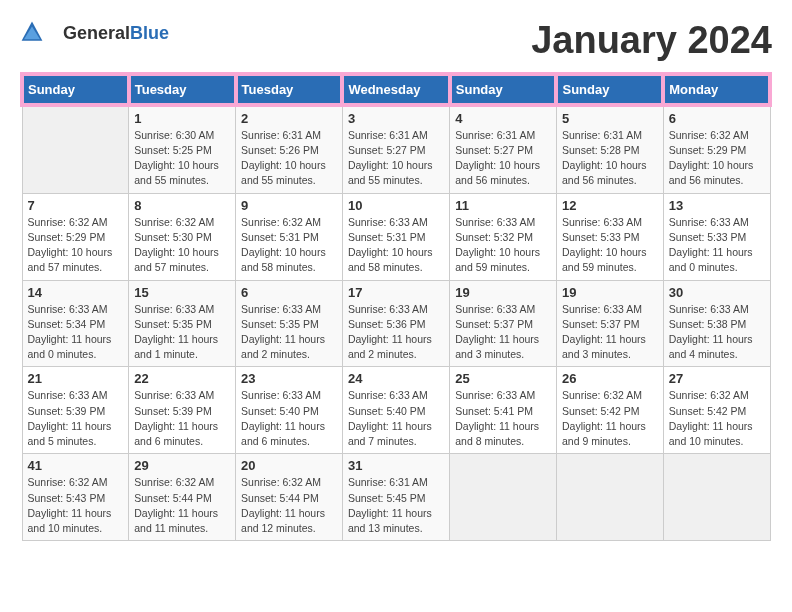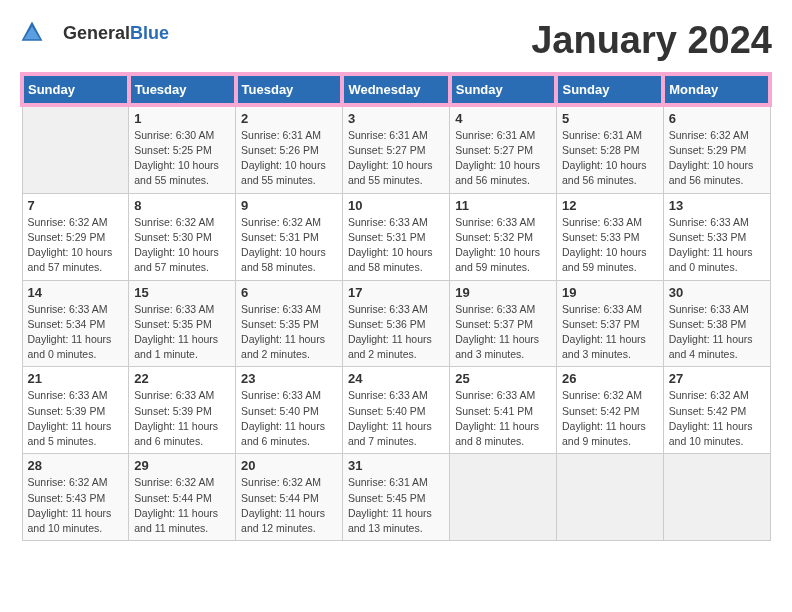--- a/index.html
+++ b/index.html
@@ -222,21 +222,21 @@
           <span class="day-number">26</span>
           <div class="day-info">Sunrise: 6:32 AM<br>Sunset: 5:42 PM<br>Daylight: 11 hours<br>and 9 minutes.</div>
         </td>
         <td>
           <span class="day-number">27</span>
           <div class="day-info">Sunrise: 6:32 AM<br>Sunset: 5:42 PM<br>Daylight: 11 hours<br>and 10 minutes.</div>
         </td>
       </tr>
       <tr>
         <td>
-          <span class="day-number">28</span>
+          <span class="day-number">41</span>
           <div class="day-info">Sunrise: 6:32 AM<br>Sunset: 5:43 PM<br>Daylight: 11 hours<br>and 10 minutes.</div>
         </td>
         <td>
           <span class="day-number">29</span>
           <div class="day-info">Sunrise: 6:32 AM<br>Sunset: 5:44 PM<br>Daylight: 11 hours<br>and 11 minutes.</div>
         </td>
         <td>
           <span class="day-number">20</span>
           <div class="day-info">Sunrise: 6:32 AM<br>Sunset: 5:44 PM<br>Daylight: 11 hours<br>and 12 minutes.</div>
         </td>

